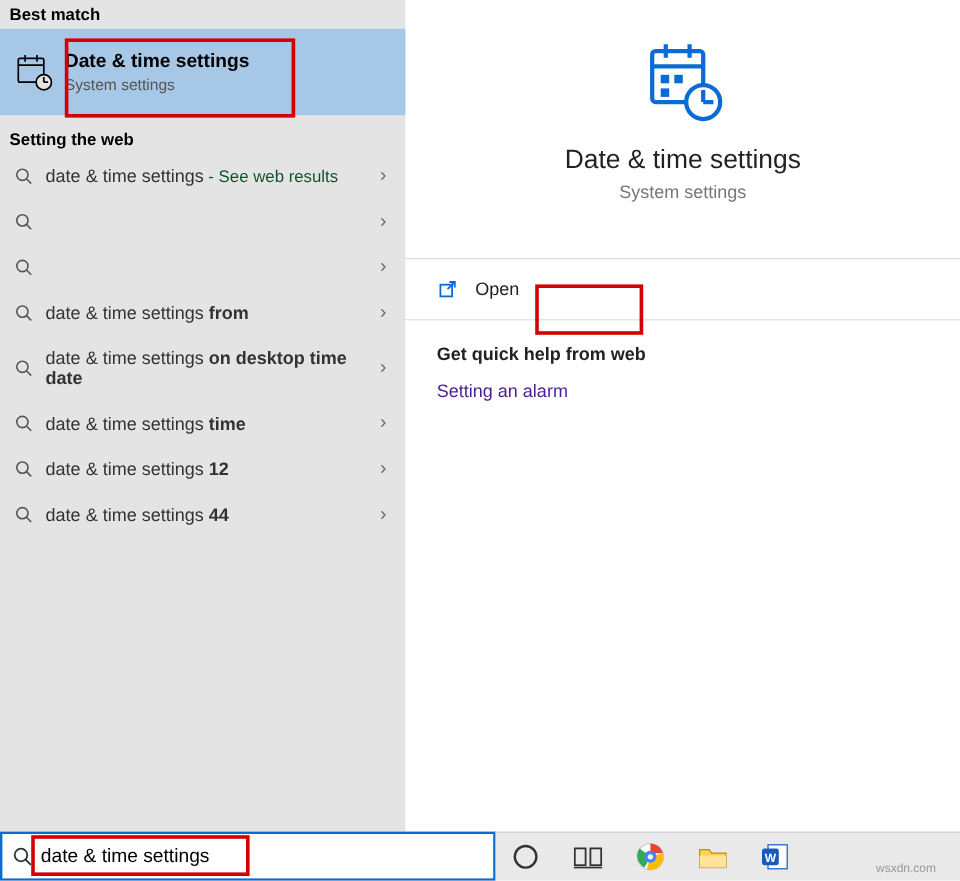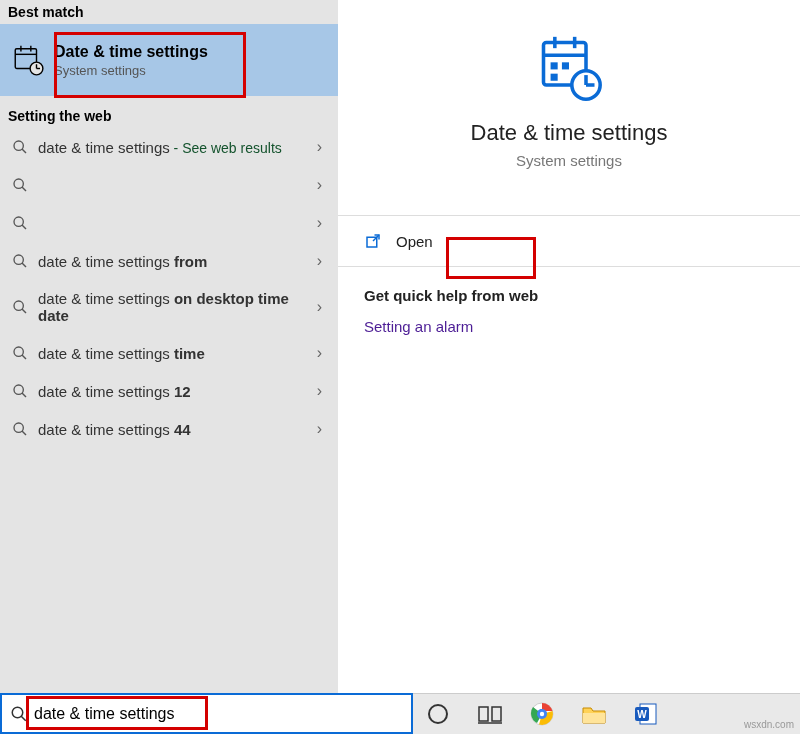--- a/index.html
+++ b/index.html
@@ -24,21 +24,21 @@
   .preview-title { text-align:center; font-size:22px; color:#222; margin-top:18px; font-weight:400; }
   .preview-sub { text-align:center; font-size:15px; color:#777; margin-top:6px; }
   .divider { border-top:1px solid #ddd; margin-top:46px; }
   .open-row { display:flex; align-items:center; padding:16px 26px; gap:14px; font-size:15px; color:#222; }
   .help-title { font-size:15px; font-weight:700; color:#222; padding:20px 26px 10px 26px; }
   .help-item { font-size:15px; color:#4c1d95; padding:4px 26px; }
   .search-row { position:absolute; left:0; bottom:0; width:413px; height:41px; border:2px solid #0a6bd6; background:#fff; display:flex; align-items:center; padding:0 8px; }
   .search-row input { flex:1; border:none; outline:none; font-size:16px; padding:2px 0; margin-left:6px; }
   .taskbar { position:absolute; left:413px; bottom:0; right:0; height:41px; background:#e9e9e9; display:flex; align-items:center; padding:0 12px; gap:26px; border-top:1px solid #ccc;}
   .tb-icon { width:26px; height:26px; display:flex; align-items:center; justify-content:center; }
-  .watermark { position:absolute; right:6px; bottom:4px; font-size:10px; color:#999;text-align:right; }
+  .watermark { position:absolute; right:20px; bottom:4px; font-size:10px; color:#999;text-align:right; }
   .highlight-open { position:absolute; border:3px solid #d40000; }
   .highlight-search { position:absolute; border:3px solid #d40000; left:26px; width:182px; height:34px; bottom:4px; }
   .highlight-bm { position:absolute; border:3px solid #d40000; left:54px; top:32px; width:192px; height:66px; }
   svg { display:block; }
 </style>
 </head>
 <body>
 
 <div class="panel">
   <div class="left">

